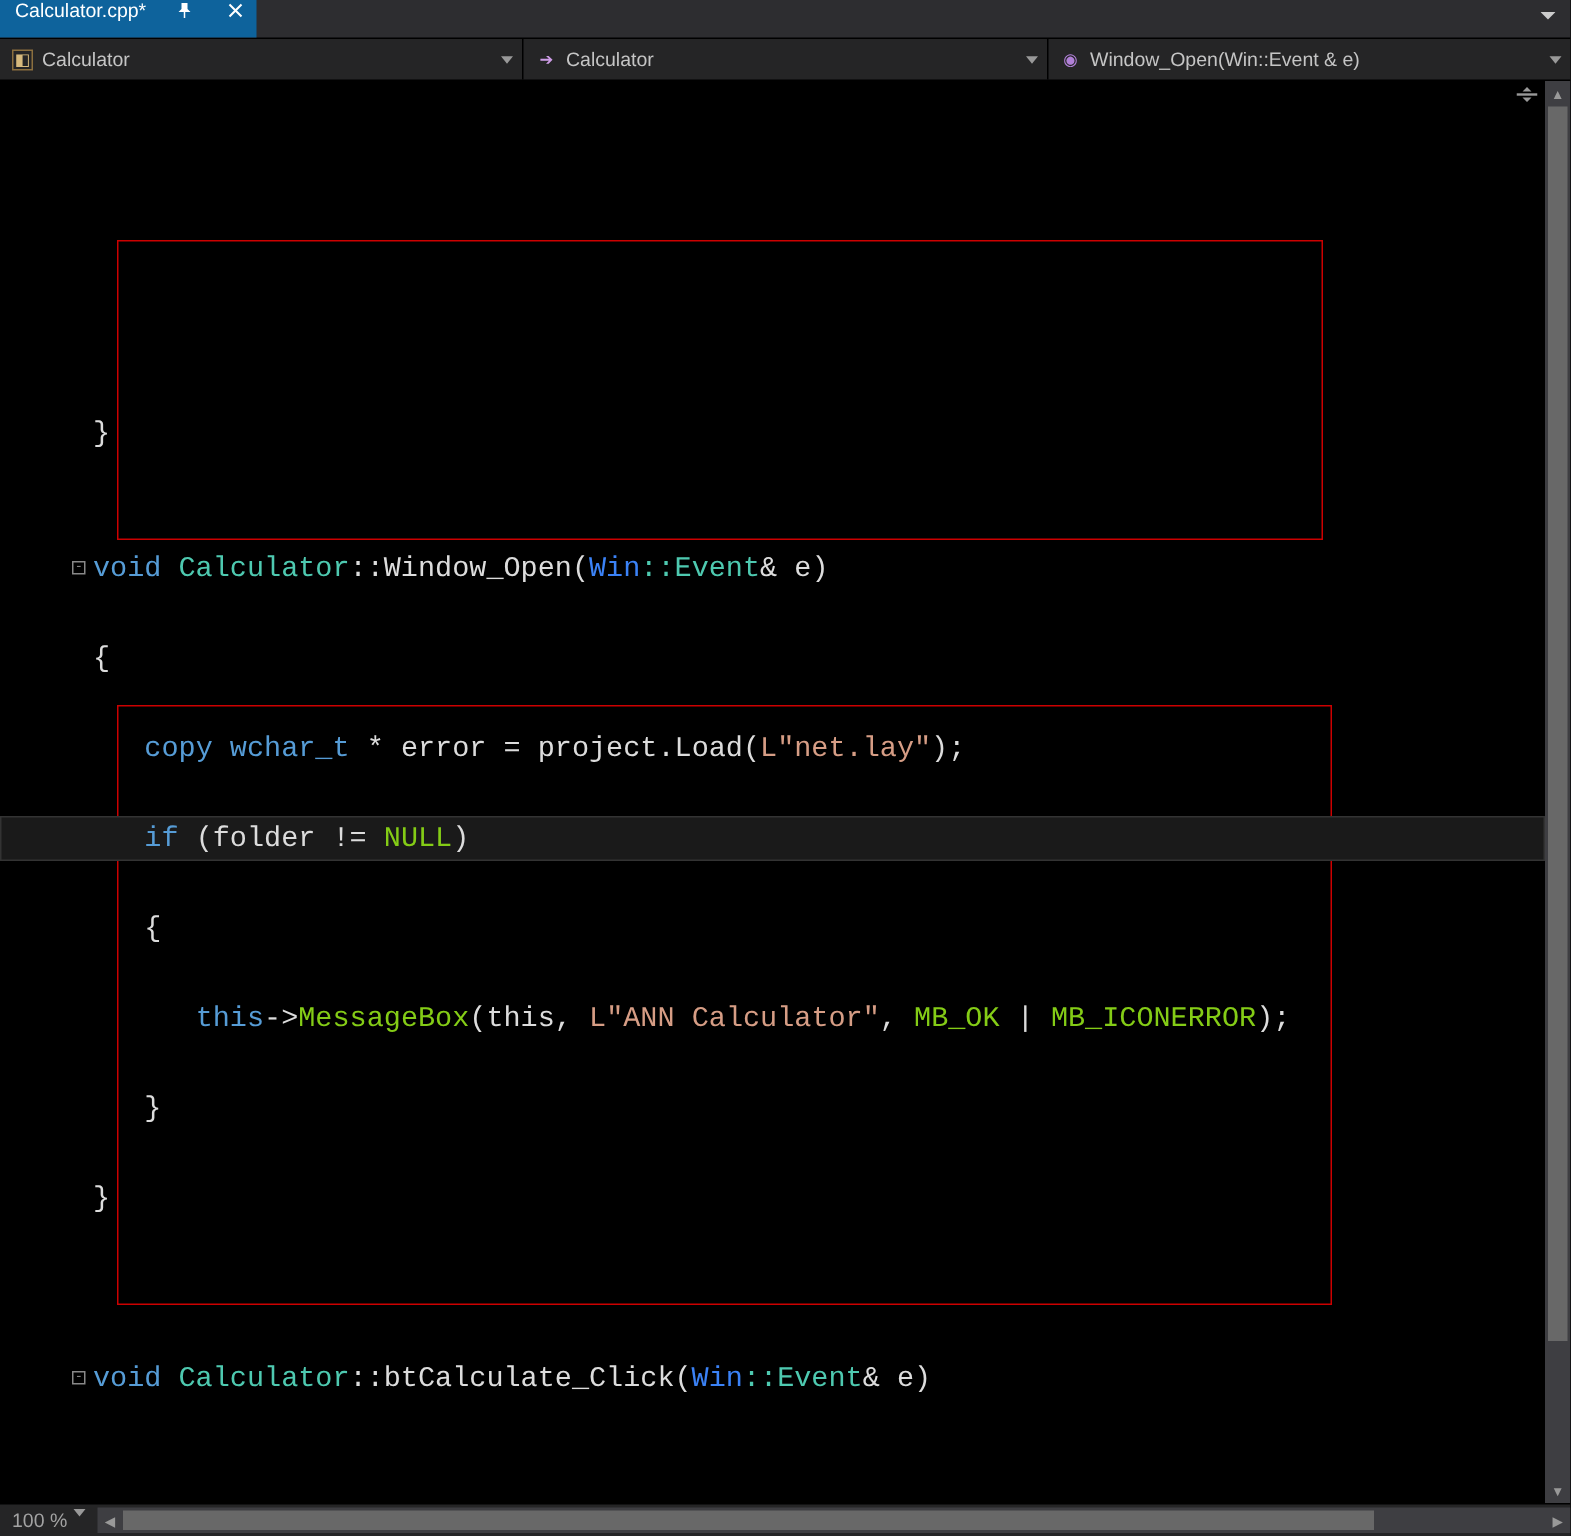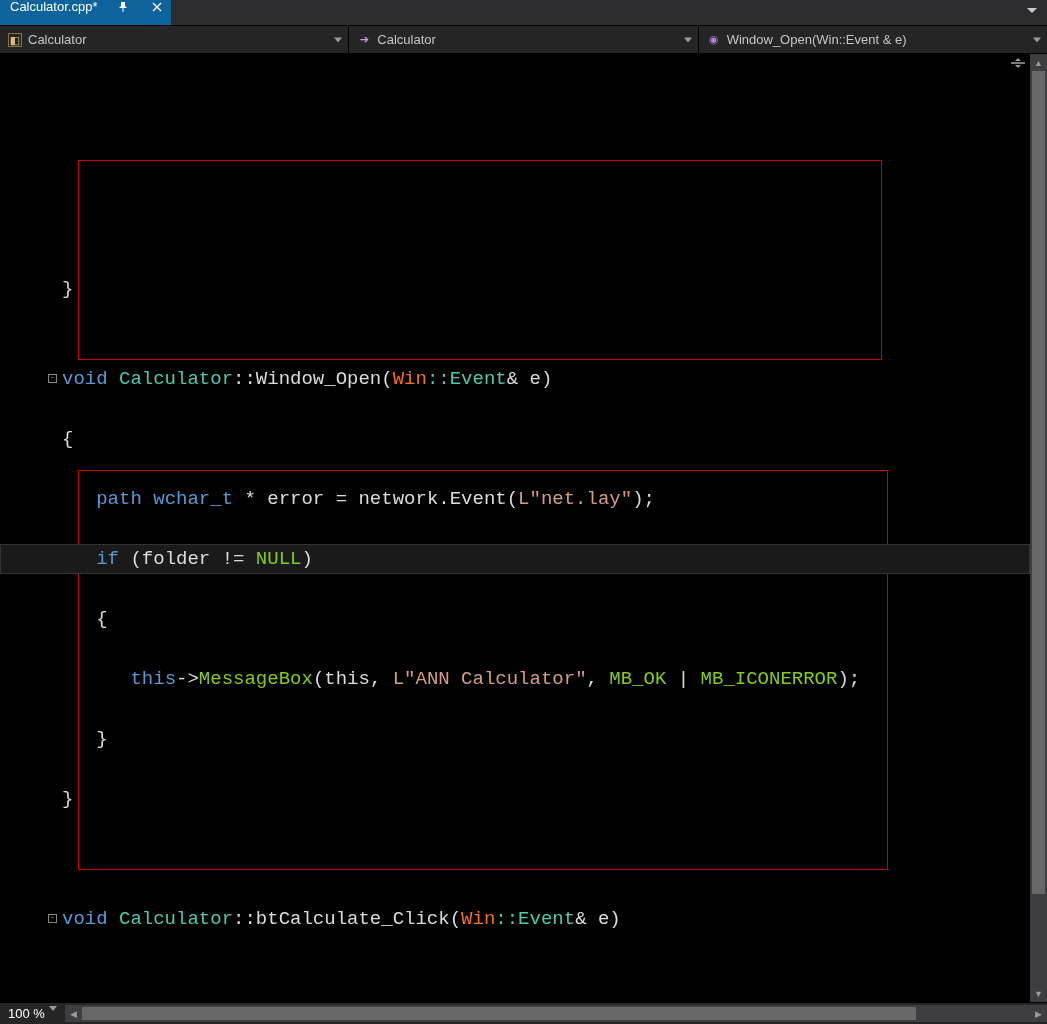--- a/index.html
+++ b/index.html
@@ -102,21 +102,21 @@
     position:absolute; left:48px; top:10px;
     width:9px;height:9px;border:1px solid #888;
     font-size:9px;line-height:7px;text-align:center;color:#888;
   }
   .hl-line { background:#1a1a1a; box-shadow: inset 0 0 0 1px #333; }
   
   .kw { color:#569cd6;text-align:right; }
   .type { color:#4ec9b0; }
   .str { color:#d69d85; }
   .cmt { color:#57a64a; }
-  .ns  { color:#f97316; }
+  .ns  { color:#3b82f6; }
   .macro { color:#84cc16; }
   
   .redbox1, .redbox2 {
     position:absolute; border:1px solid #c00; pointer-events:none;
   }
   
   .splitgrip {
     position:absolute; top:2px; right:2px; width:20px; height:14px;
     color:#8a8a8a; display:flex;align-items:center;justify-content:center;
   }
@@ -129,21 +129,21 @@
   .vscroll .track { flex:1; background:#3e3e42; position:relative;}
   .vscroll .thumb { position:absolute; left:2px; right:2px; top:0; height:90%;
     background:#686868; }
   
   .bottom {
     height:22px; background:#252526;
     display:flex; align-items:center;
     border-top:1px solid #000;
   }
   .zoom {
-    padding:0 8px; color:#ffffff; display:flex;align-items:flex-start;gap:4px;
+    padding:0 8px; color:#a3a3a3; display:flex;align-items:flex-start;gap:4px;
   }
   .zoom .chev2 {
     width:0;height:0;border-left:4px solid transparent;border-right:4px solid transparent;
     border-top:5px solid #999;
   }
   .hscroll {
     flex:1; height:17px; background:#3e3e42; display:flex;
   }
   .hscroll .arrow{width:17px;color:#999;display:flex;align-items:center;justify-content:center;font-size:9px;}
   .hscroll .track{flex:1; position:relative;}
@@ -201,21 +201,21 @@
     </span>
 
     
     <div class="redbox1" style="left:78px; top:106px; width:804px; height:200px;"></div>
     <div class="redbox2" style="left:78px; top:416px; width:810px; height:400px;"></div>
 
 <span class="line"><span>}</span></span>
 <span class="line"><span></span></span>
 <span class="line"><span class="collapse">-</span><span class="kw">void</span><span class="type"> Calculator</span><span>::</span><span>Window_Open(</span><span class="ns">Win</span><span class="type">::Event</span><span>&amp; e)</span></span>
 <span class="line"><span>{</span></span>
-<span class="line">   <span class="kw">path</span><span class="kw"> wchar_t</span><span> * error = network.Event(</span><span class="str">L"net.lay"</span><span>);</span></span>
+<span class="line">   <span class="kw">copy</span><span class="kw"> wchar_t</span><span> * error = project.Load(</span><span class="str">L"net.lay"</span><span>);</span></span>
 <span class="line hl-line">   <span class="kw">if</span><span> (folder != </span><span class="macro">NULL</span><span>)</span></span>
 <span class="line">   <span>{</span></span>
 <span class="line">      <span class="kw">this</span><span>-&gt;</span><span class="macro">MessageBox</span><span>(this, </span><span class="str">L"ANN Calculator"</span><span>, </span><span class="macro">MB_OK</span><span> | </span><span class="macro">MB_ICONERROR</span><span>);</span></span>
 <span class="line">   <span>}</span></span>
 <span class="line"><span>}</span></span>
 <span class="line"> </span>
 <span class="line"><span class="collapse">-</span><span class="kw">void</span><span class="type"> Calculator</span><span>::</span><span>btCalculate_Click(</span><span class="ns">Win</span><span class="type">::Event</span><span>&amp; e)</span></span>
 
 
 

